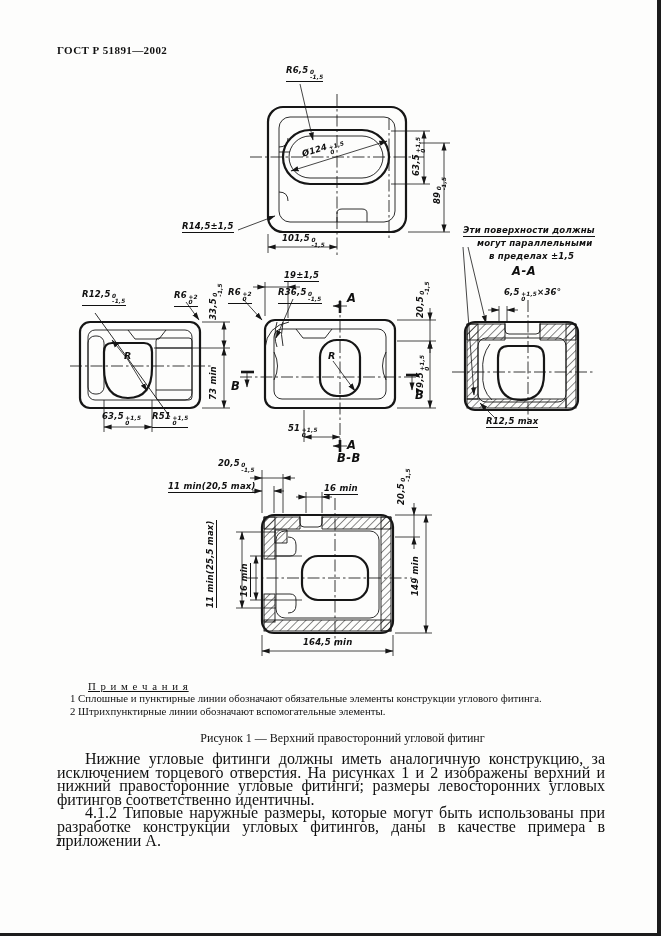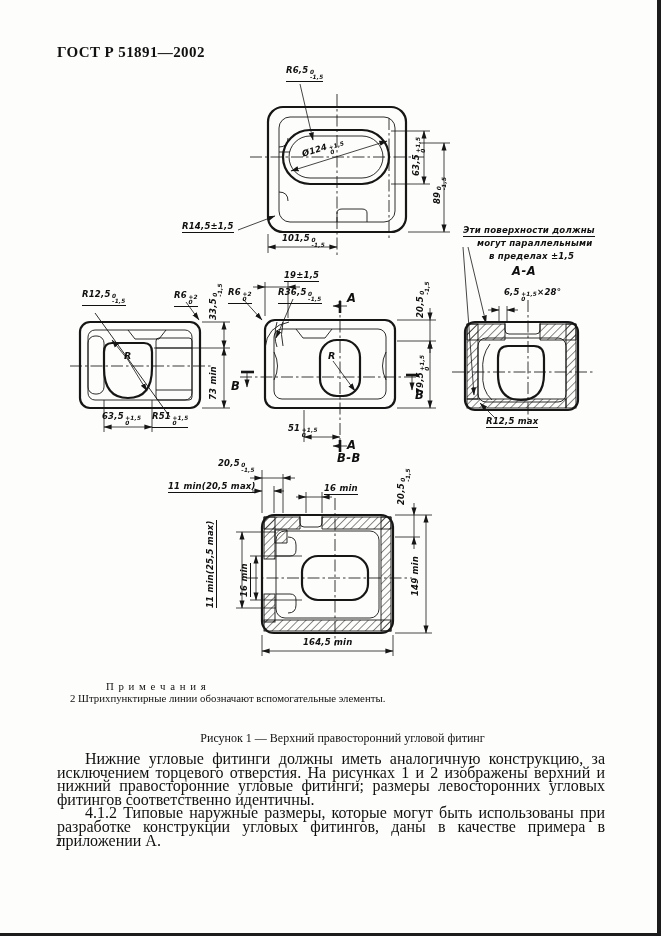--- a/index.html
+++ b/index.html
@@ -3,38 +3,38 @@
 <meta charset="utf-8">
 <style>
   html,body{margin:0;padding:0;background:#e8e8e8;}
   .page{
     position:relative;width:661px;height:936px;background:#fdfdfc;
     font-family:"Liberation Serif","DejaVu Serif",serif;color:#111;
     overflow:hidden;
     border-right:4px solid #1c1c1c;border-bottom:3px solid #1c1c1c;
     box-sizing:border-box;
   }
-  .hdr{position:absolute;left:57px;top:44px;font-weight:bold;font-size:15px;letter-spacing:.4px;}
+  .hdr{position:absolute;left:57px;top:44px;font-weight:bold;font-size:11px;letter-spacing:.4px;}
   svg.draw{position:absolute;left:0;top:0;}
   .ol{fill:none;stroke:#161616;stroke-width:2.2;stroke-linejoin:round;}
   .tn{fill:none;stroke:#161616;stroke-width:.9;}
   .dim{fill:none;stroke:#161616;stroke-width:.8;}
   .thk{fill:none;stroke:#161616;stroke-width:2.6;}
   .cl{fill:none;stroke:#161616;stroke-width:.85;stroke-dasharray:12 3 2.5 3;}
   .hx{fill:url(#h);stroke:#161616;stroke-width:.9;}
   .dl{position:absolute;font:italic 600 8.5px/1.1 "DejaVu Sans",sans-serif;color:#101010;white-space:nowrap;letter-spacing:.2px;}
   .dl .tol{display:inline-flex;flex-direction:column;font-size:5.8px;line-height:5.1px;margin-left:1.5px;vertical-align:-1px;}
   .ul{border-bottom:1.3px solid #111;padding-bottom:1px;}
   .rv{transform:rotate(-90deg);transform-origin:0 0;}
   .tilt{transform:rotate(-17deg);transform-origin:0 0;}
   .big{font:italic 700 11.5px/1 "DejaVu Sans",sans-serif;letter-spacing:.5px;}
   .rmk{font:italic 700 9.5px/1 "DejaVu Sans",sans-serif;}
   .noteln{font:italic 600 8.6px/1 "DejaVu Sans",sans-serif;}
   .notes{position:absolute;left:70px;top:680px;width:540px;font-size:10.8px;line-height:12.4px;}
-  .notes .ttl{margin-left:36px;letter-spacing:1px;}
+  .notes .ttl{margin-left:18px;letter-spacing:1px;text-decoration:underline;}
   .cap{position:absolute;left:14px;top:731px;width:100%;text-align:center;font-size:12px;}
   .bodytxt{position:absolute;left:57px;top:752px;width:548px;font-size:16px;line-height:13.6px;text-align:justify;}
   .bodytxt p{margin:0;text-indent:28px;}
   .pgnum{position:absolute;left:56px;top:836px;font-size:11.5px;}
 </style>
 </head>
 <body>
 
 <div class="page">
 
@@ -280,41 +280,42 @@
       </span></div>
   <div class="dl rmk" style="left:328px;top:351px"><span>R</span></div>
 
   <div class="dl noteln ul" style="left:463px;top:226px"><span>Эти поверхности должны</span></div>
   <div class="dl noteln" style="left:477px;top:239px"><span>могут параллельными</span></div>
   <div class="dl noteln" style="left:489px;top:252px"><span>в пределах ±1,5</span></div>
   <div class="dl big" style="left:512px;top:266px"><span>А-А</span></div>
   <div class="dl" style="left:504px;top:288px"><span>6,5</span><span class="tol">
         <span>+1,5</span>
         <span>0</span>
-      </span><span>×28°</span></div>
+      </span><span>×36°</span></div>
   <div class="dl ul" style="left:486px;top:417px"><span>R12,5 max</span></div>
 
   <div class="dl big" style="left:337px;top:453px"><span>В-В</span></div>
   <div class="dl" style="left:218px;top:459px"><span>20,5</span><span class="tol">
         <span>0</span>
         <span>-1,5</span>
       </span></div>
   <div class="dl ul" style="left:168px;top:482px"><span>11 min(20,5 max)</span></div>
   <div class="dl ul" style="left:324px;top:484px"><span>16 min</span></div>
   <div class="dl rv" style="left:397px;top:505px"><span>20,5</span><span class="tol">
         <span>0</span>
         <span>-1,5</span>
       </span></div>
   <div class="dl rv" style="left:411px;top:596px"><span>149 min</span></div>
   <div class="dl rv ul" style="left:206px;top:608px"><span>11 min(25,5 max)</span></div>
   <div class="dl rv ul" style="left:240px;top:597px"><span>16 min</span></div>
   <div class="dl" style="left:303px;top:638px"><span>164,5 min</span></div>
 
   <div class="notes">
     <div class="ttl">П р и м е ч а н и я</div>
+    <div>1  Сплошные и пунктирные линии обозначают обязательные элементы конструкции углового фитинга.</div>
     <div>2  Штрихпунктирные линии обозначают вспомогательные элементы.</div>
   </div>
 
   <div class="cap">Рисунок 1 — Верхний правосторонний угловой фитинг</div>
 
   <div class="bodytxt">
     <p>Нижние угловые фитинги должны иметь аналогичную конструкцию, за исключением торцевого отверстия. На рисунках 1 и 2 изображены верхний и нижний правосторонние угловые фитинги; размеры левосторонних угловых фитингов соответственно идентичны.</p>
     <p>4.1.2  Типовые наружные размеры, которые могут быть использованы при разработке конструкции угловых фитингов, даны в качестве примера в приложении А.</p>
   </div>
 

